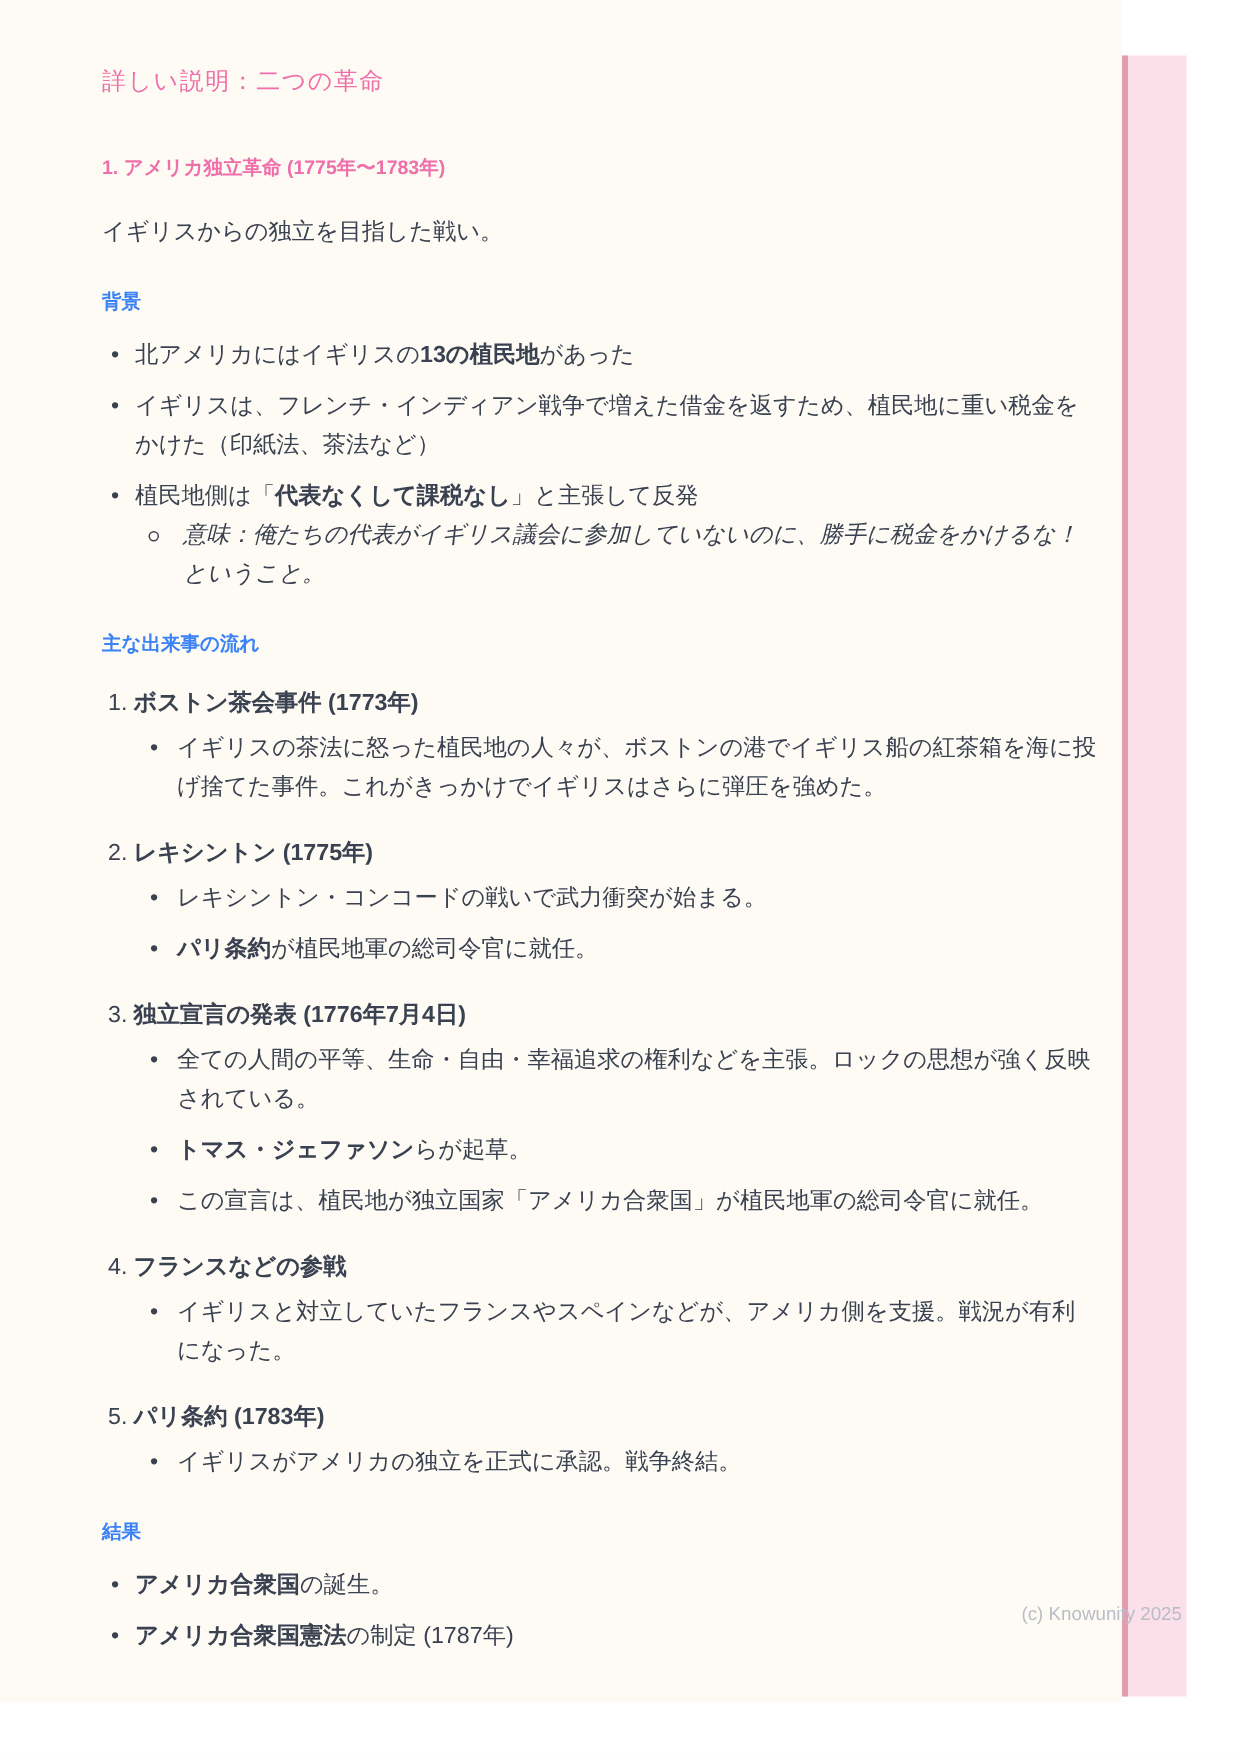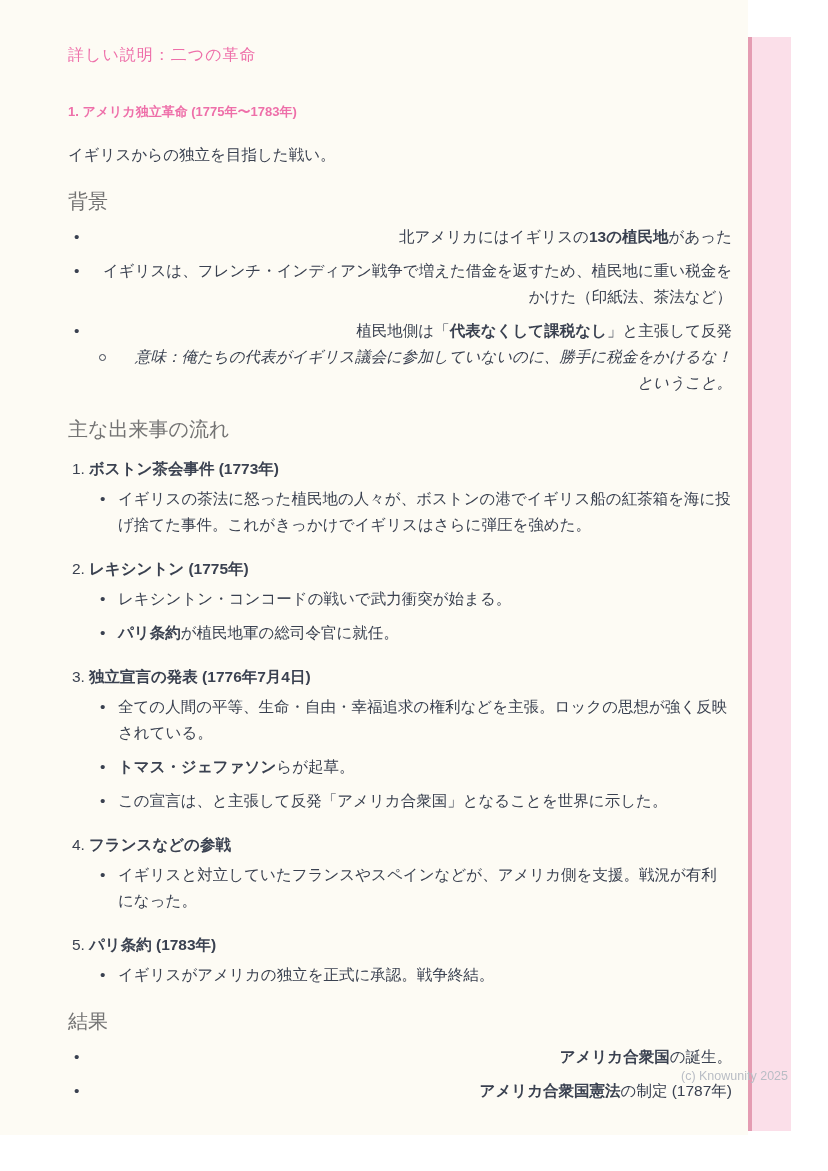--- a/index.html
+++ b/index.html
@@ -23,24 +23,24 @@
   h1.page-title{
     margin:0;font-size:16px;line-height:30px;font-weight:normal;
     color:#ee6fa9;letter-spacing:1px;
   }
   h2.section-heading{
     margin:30px 0 0;font-size:13px;line-height:24px;font-weight:bold;
     color:#ee6fa9;
   }
   p.intro{margin:18px 0 0;}
   h3.sub-heading{
-    margin:22px 0 0;font-size:20px;line-height:22px;font-weight:normal;
-    color:#737373;
+    margin:22px 0 0;font-size:13px;line-height:22px;font-weight:bold;
+    color:#3b82f6;
   }
-  ul.blist{list-style:none;margin:12px 0 0;padding:0;text-align:right;}
+  ul.blist{list-style:none;margin:12px 0 0;padding:0;}
   ul.blist > li{position:relative;padding-left:22px;}
   ul.blist > li + li{margin-top:8px;}
   ul.blist > li::before{
     content:"\2022";position:absolute;left:6px;top:0;color:#3a4150;
   }
   ul.sublist{list-style:none;margin:0;padding:0;}
   ul.sublist > li{position:relative;padding-left:32px;}
   ul.sublist > li::before{
     content:"";position:absolute;left:9px;top:10px;width:5px;height:5px;
     border:1.5px solid #3a4150;border-radius:50%;
@@ -97,21 +97,21 @@
         <ul>
           <li><span>レキシントン・コンコードの戦いで武力衝突が始まる。</span></li>
           <li><span class="b">パリ条約</span><span>が植民地軍の総司令官に就任。</span></li>
         </ul>
       </li>
       <li>
         <div class="event-head"><span class="num">3.</span><span class="b">独立宣言の発表 (1776年7月4日)</span></div>
         <ul>
           <li><span>全ての人間の平等、生命・自由・幸福追求の権利などを主張。ロックの思想が強く反映されている。</span></li>
           <li><span class="b">トマス・ジェファソン</span><span>らが起草。</span></li>
-          <li><span>この宣言は、と主張して反発「アメリカ合衆国」となることを世界に示した。</span></li>
+          <li><span>この宣言は、植民地が独立国家「アメリカ合衆国」が植民地軍の総司令官に就任。</span></li>
         </ul>
       </li>
       <li>
         <div class="event-head"><span class="num">4.</span><span class="b">フランスなどの参戦</span></div>
         <ul>
           <li><span>イギリスと対立していたフランスやスペインなどが、アメリカ側を支援。戦況が有利になった。</span></li>
         </ul>
       </li>
       <li>
         <div class="event-head"><span class="num">5.</span><span class="b">パリ条約 (1783年)</span></div>

